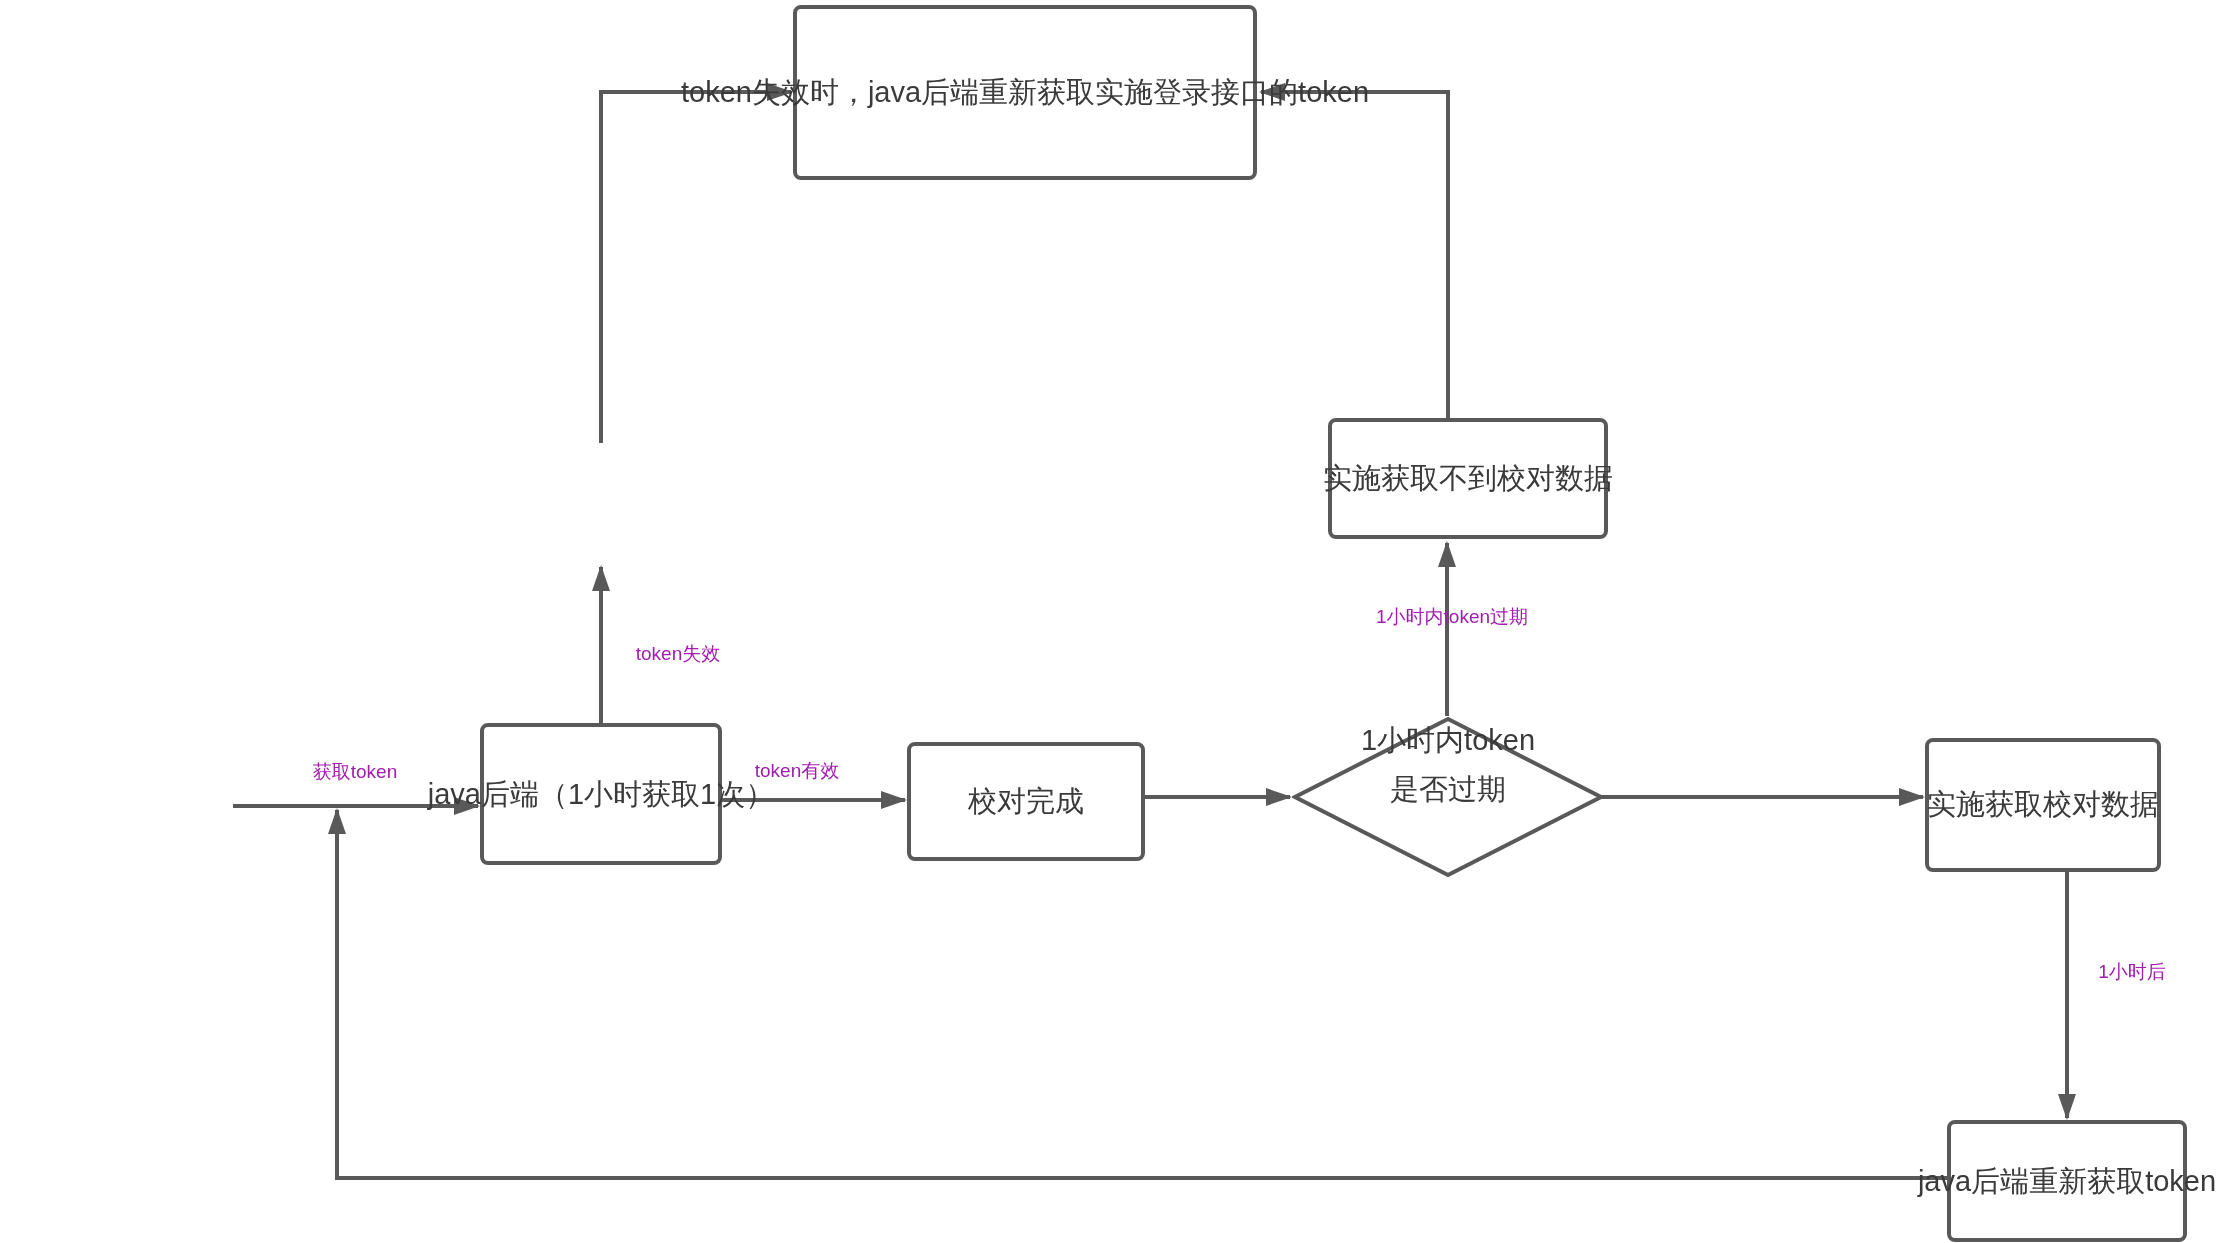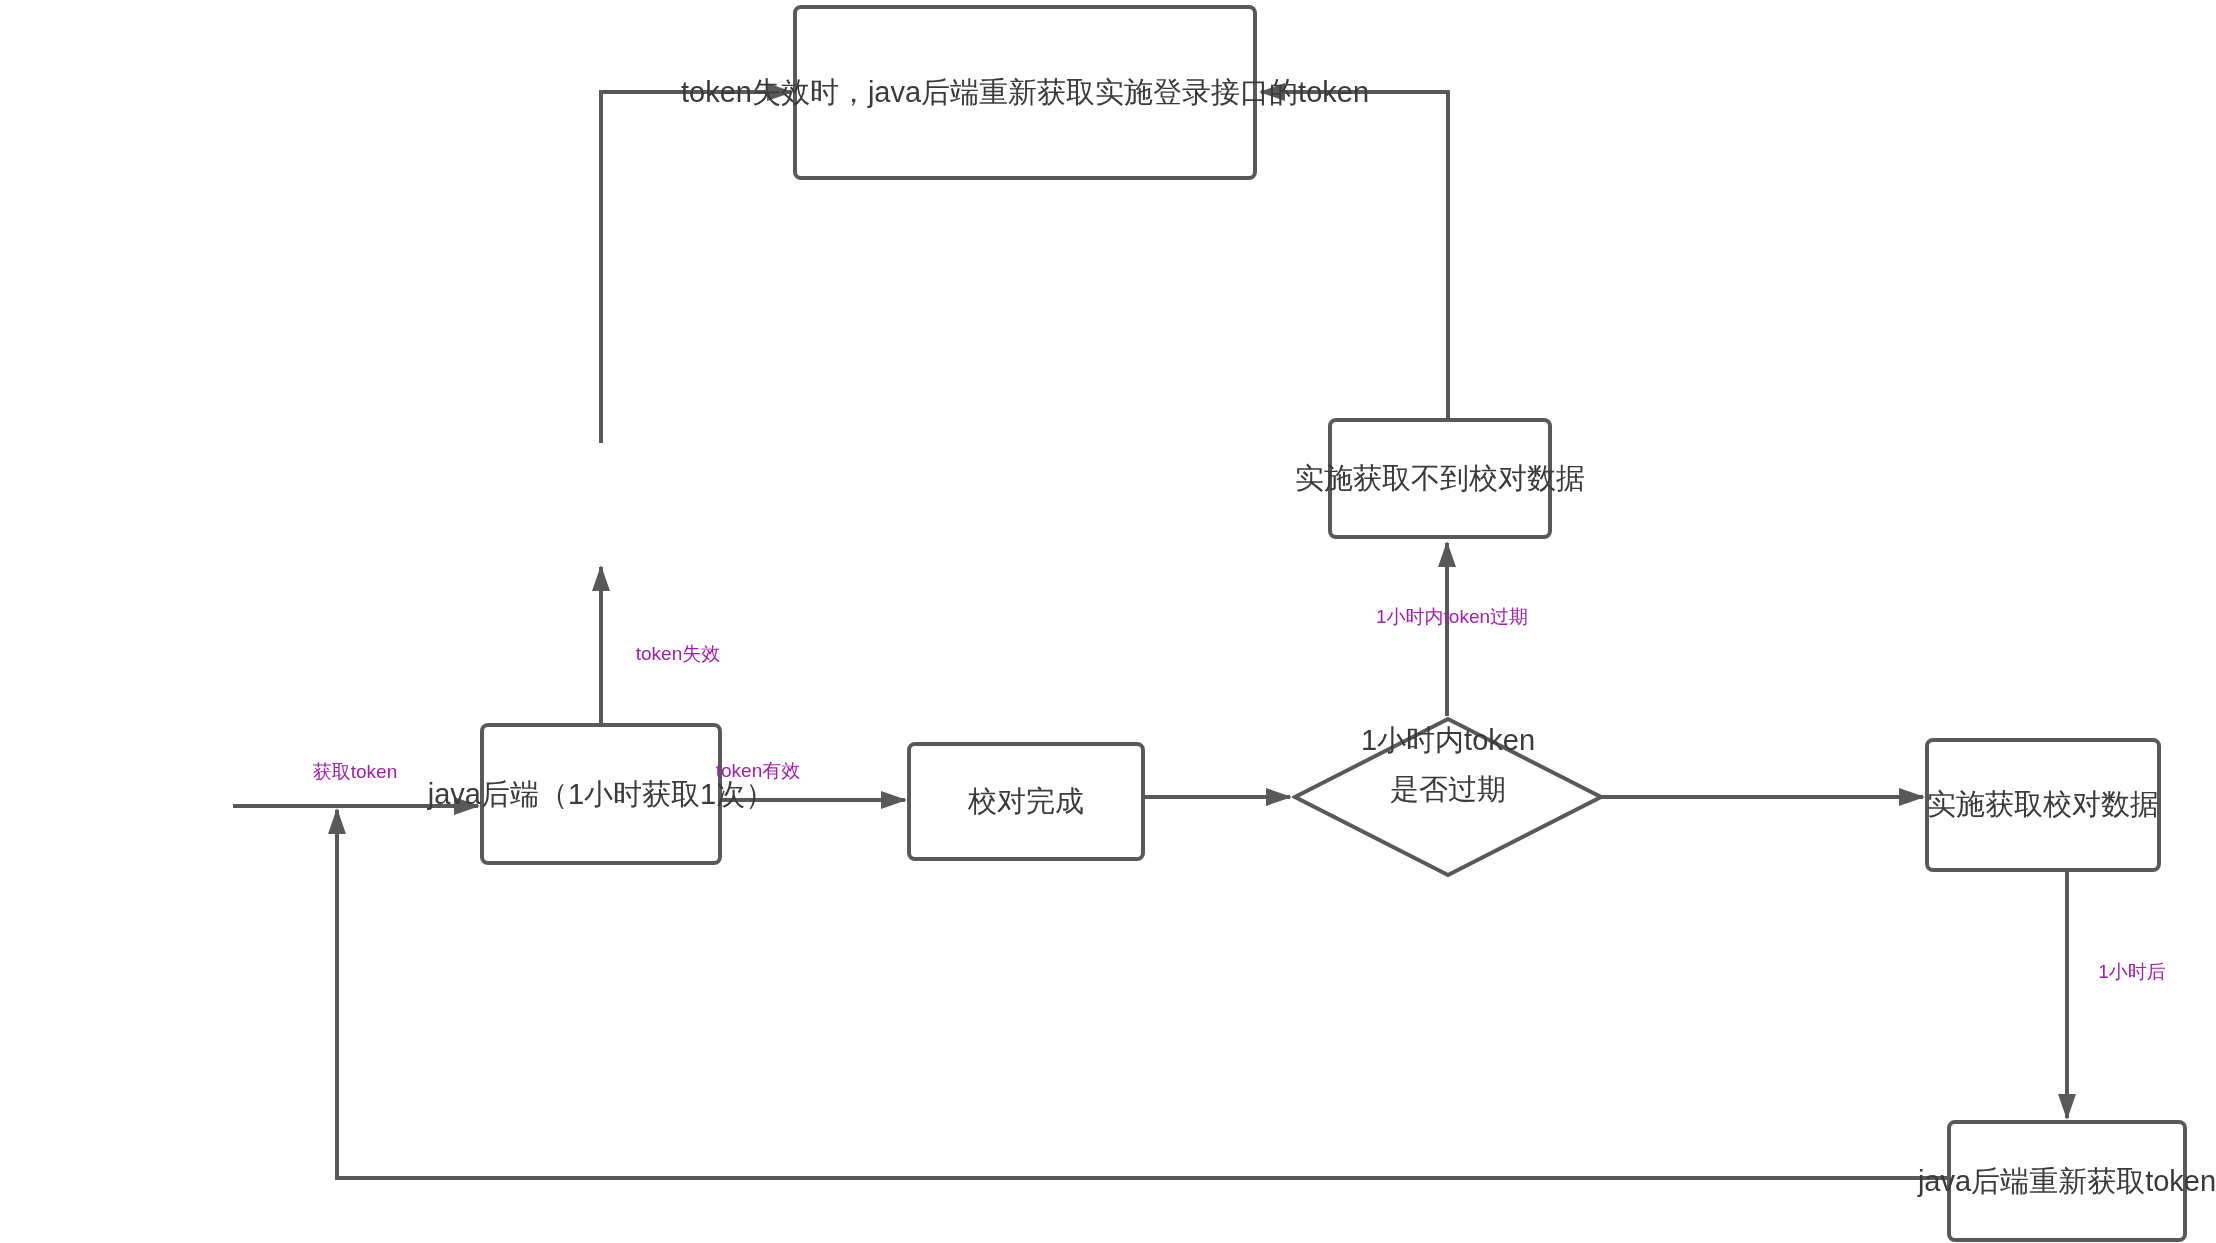--- a/index.html
+++ b/index.html
@@ -92,33 +92,33 @@
   <div class="diamond" style="left:1292px;top:716px;width:312px;height:162px">
     <svg width="312" height="162" viewBox="0 0 312 162">
       <polygon points="156,3 309,81 156,159 3,81" fill="#ffffff" stroke="#595959" stroke-width="4"></polygon>
     </svg>
     <div class="dtext">
       <span class="ln">1小时内token</span>
       <span class="ln">是否过期</span>
     </div>
   </div>
 
-  <div class="node" style="left:1328px;top:418px;width:224px;height:121px;line-height:1.62">
+  <div class="node" style="left:1328px;top:418px;width:280px;height:121px;line-height:1.62">
     <span class="ln">实施获取不到校</span>
     <span class="ln">对数据</span>
   </div>
 
   <div class="node" style="left:1925px;top:738px;width:236px;height:134px">
     <span class="ln">实施获取校对数据</span>
   </div>
 
   <div class="node" style="left:1947px;top:1120px;width:240px;height:122px;line-height:1.62">
     <span class="ln">java后端</span>
     <span class="ln">重新获取token</span>
   </div>
 
   <div class="elabel" style="left:355px;top:772px">获取token</div>
-  <div class="elabel" style="left:758px;top:771px">token有效</div>
+  <div class="elabel" style="left:797px;top:771px">token有效</div>
   <div class="elabel" style="left:678px;top:654px">token失效</div>
   <div class="elabel" style="left:1452px;top:617px">1小时内token过期</div>
   <div class="elabel" style="left:2132px;top:972px">1小时后</div>
 
 </div>
 
 </body></html>

